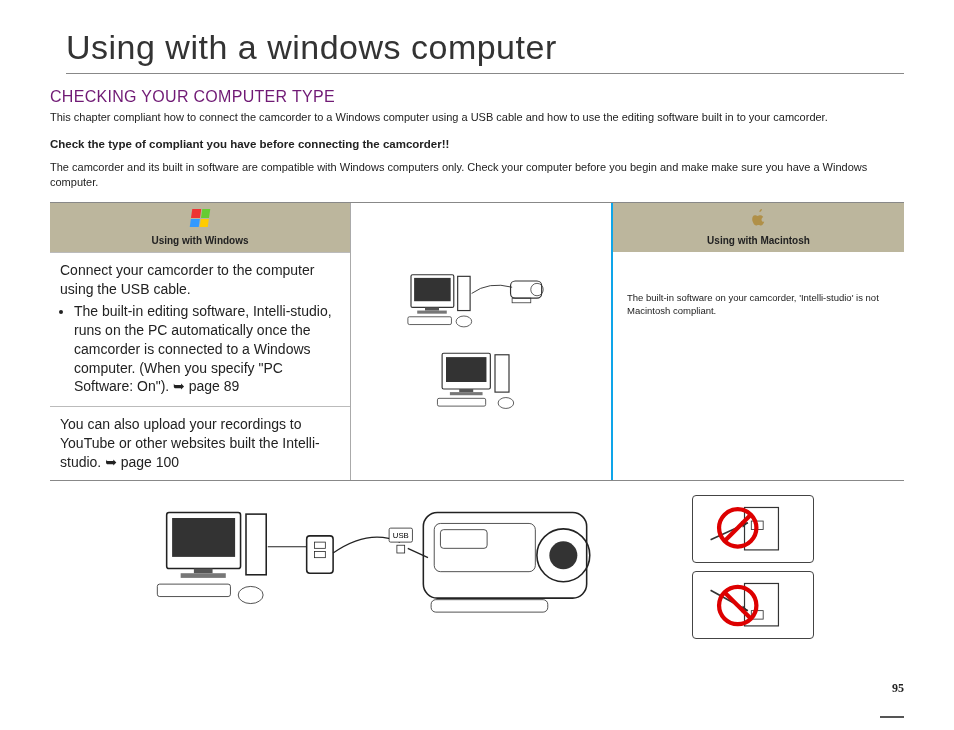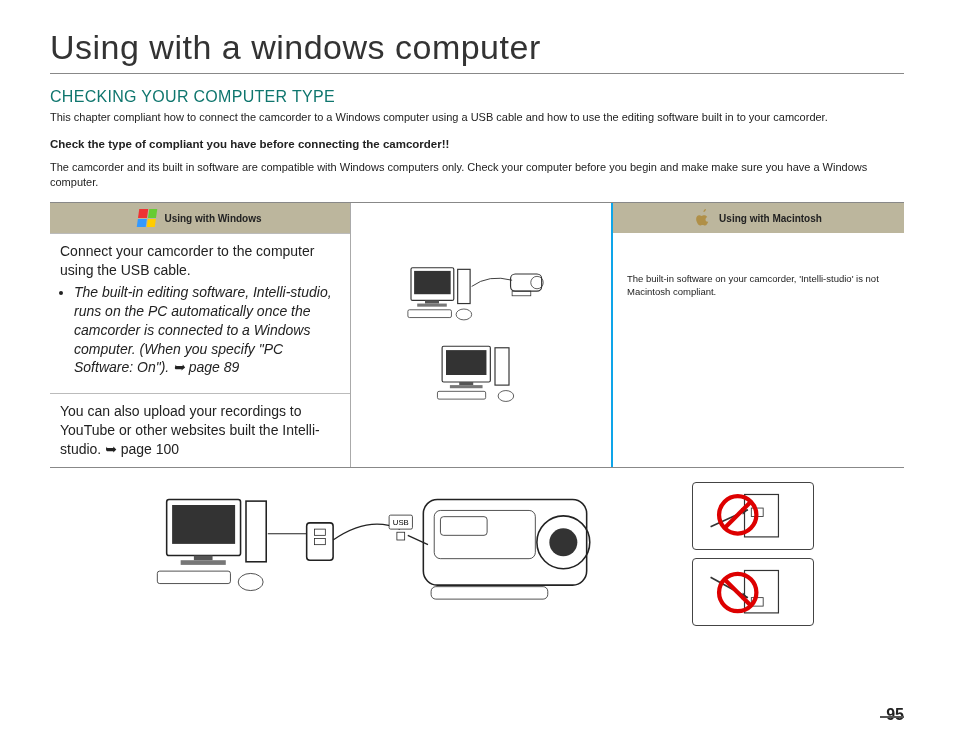--- a/index.html
+++ b/index.html
@@ -12,25 +12,25 @@
     box-sizing: border-box;
     padding: 28px 50px 0 50px;
     position: relative;
   }
   .page-title {
     font-size: 34px;
     font-weight: 300;
     color: #333;
     border-bottom: 1px solid #888;
     padding-bottom: 6px;
-    margin: 0 0 14px 0;
+    margin: 0 0 14px 16px;
     letter-spacing: 0.5px;
   }
   .section-head {
-    color: #0f766e;
+    color: #701a75;
     font-size: 16px;
     text-transform: uppercase;
     margin: 10px 0 2px 0;
     font-weight: normal;
     letter-spacing: 0.3px;
   }
   .para {
     font-size: 11px;
     line-height: 1.35;
     margin: 4px 0 8px 0;
@@ -56,30 +56,31 @@
   .col.right{ flex:1; border-left:2px solid #0ea5e9; }
   .bar {
     background: #bcb69d;
     font-size: 10px;
     font-weight: bold;
     padding: 6px 10px;
     display:flex;
     align-items:center;
     gap:8px;
     justify-content:center;
+    flex-direction:column;
   }
   .cell {
     font-size: 14px;
     line-height: 1.35;
     padding: 8px 10px;
     border-top: 1px solid #bbb;
   }
   .cell:first-of-type { border-top: none; }
   .cell ul { margin: 3px 0 0 14px; padding:0; }
-  .cell li { margin-bottom: 8px; font-style: italic; }
+  .cell li { margin-bottom: 2px; }
   .win-logo {
     width:18px; height:18px; display:grid; grid-template-columns:1fr 1fr; grid-template-rows:1fr 1fr; gap:1px; transform:skewX(-8deg);
   }
   .win-logo span:nth-child(1){background:#e33;}
   .win-logo span:nth-child(2){background:#6c3;}
   .win-logo span:nth-child(3){background:#39f;}
   .win-logo span:nth-child(4){background:#fc0;}
   .apple-logo {
     width:16px; height:18px; position:relative;
   }
@@ -90,21 +91,21 @@
   .mini-pc svg{width:100%;height:100%;}
   .bottom-illus {
     display:flex; align-items:center; justify-content:center; gap:32px;
     margin-top:14px;
   }
   .bottom-illus .main-svg {width:520px; height:140px;}
   .closeups {display:flex; flex-direction:column; gap:8px;}
   .closeup {width:120px; height:66px; border:1px solid #444; border-radius:4px; display:flex; align-items:center; justify-content:center; position:relative;}
   .closeup svg{width:90%; height:90%;}
   .page-num {
-    position:absolute; right:50px; bottom:6px; font-size:16px; font-weight:bold;
+    position:absolute; right:50px; bottom:34px; font-size:12px; font-weight:bold;font-family:Liberation Serif, serif;
   }
   .page-num-bar {
     position:absolute; right:50px; bottom:12px; width:24px; height:2px; background:#555;
   }
   .mac-cell { font-size:9.5px; padding:0 14px; line-height:1.35; margin-top:40px;}
 </style>
 </head>
 <body>
 
 <h1 class="page-title">Using with a windows computer</h1>

